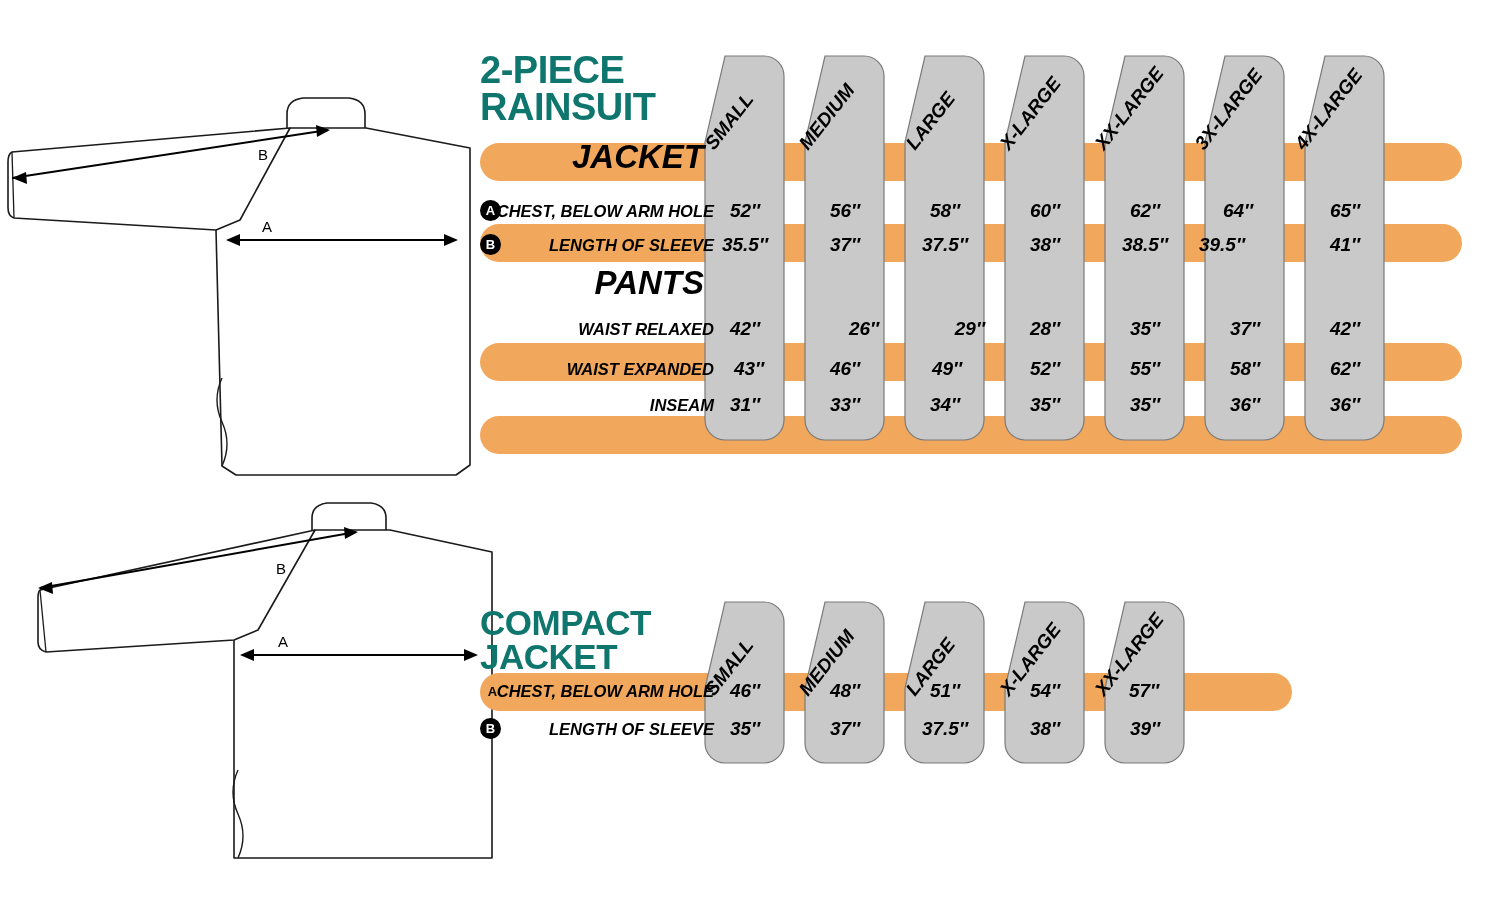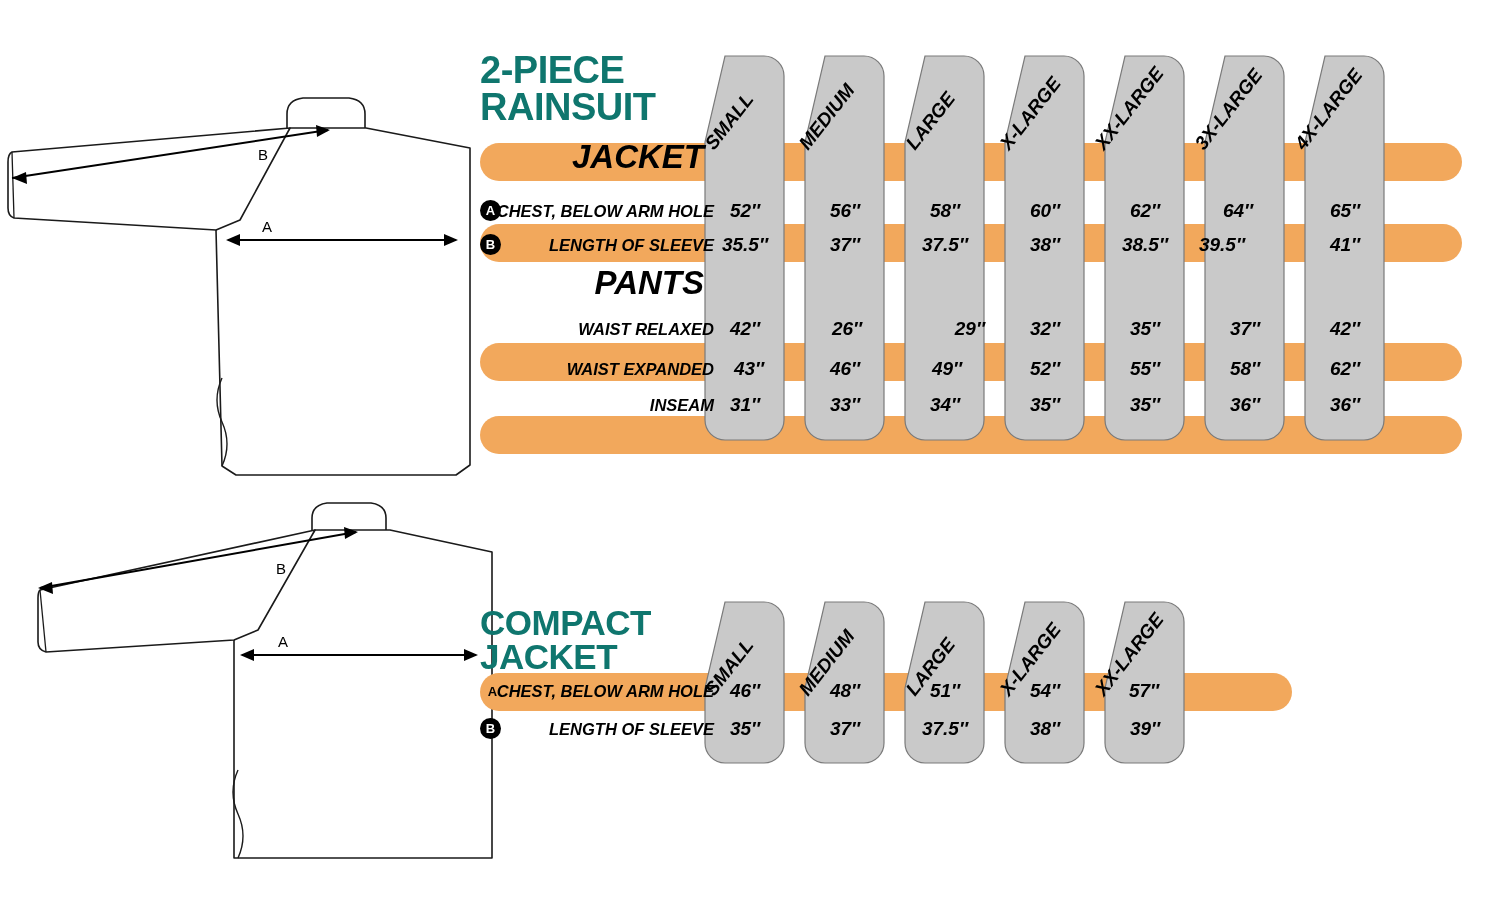--- a/index.html
+++ b/index.html
@@ -251,23 +251,23 @@
     <div class="cell" style="left:433px; top:194px; width:80px;">37.5″</div>
     <div class="cell" style="left:533px; top:194px; width:80px;">38″</div>
     <div class="cell" style="left:633px; top:194px; width:80px;">38.5″</div>
     <div class="cell" style="left:710px; top:194px; width:80px;">39.5″</div>
     <div class="cell" style="left:833px; top:194px; width:80px;">41″</div>
 
     <div class="section-head" style="left:-18px; top:226px;">PANTS</div>
 
     <div class="row-label" style="left:-8px; top:281px;">WAIST RELAXED</div>
     <div class="cell" style="left:233px; top:278px; width:80px;">42″</div>
-    <div class="cell" style="left:335px; top:278px; width:80px;">26″</div>
+    <div class="cell" style="left:352px; top:278px; width:80px;">26″</div>
     <div class="cell" style="left:433px; top:278px; width:80px;text-align:right;">29″</div>
-    <div class="cell" style="left:533px; top:278px; width:80px;">32″</div>
+    <div class="cell" style="left:533px; top:278px; width:80px;">28″</div>
     <div class="cell" style="left:633px; top:278px; width:80px;">35″</div>
     <div class="cell" style="left:733px; top:278px; width:80px;">37″</div>
     <div class="cell" style="left:833px; top:278px; width:80px;">42″</div>
 
     <div class="row-label" style="left:-8px; top:321px;">WAIST EXPANDED</div>
     <div class="cell" style="left:233px; top:318px; width:88px;">43″</div>
     <div class="cell" style="left:333px; top:318px; width:80px;">46″</div>
     <div class="cell" style="left:433px; top:318px; width:84px;">49″</div>
     <div class="cell" style="left:533px; top:318px; width:80px;">52″</div>
     <div class="cell" style="left:633px; top:318px; width:80px;">55″</div>

